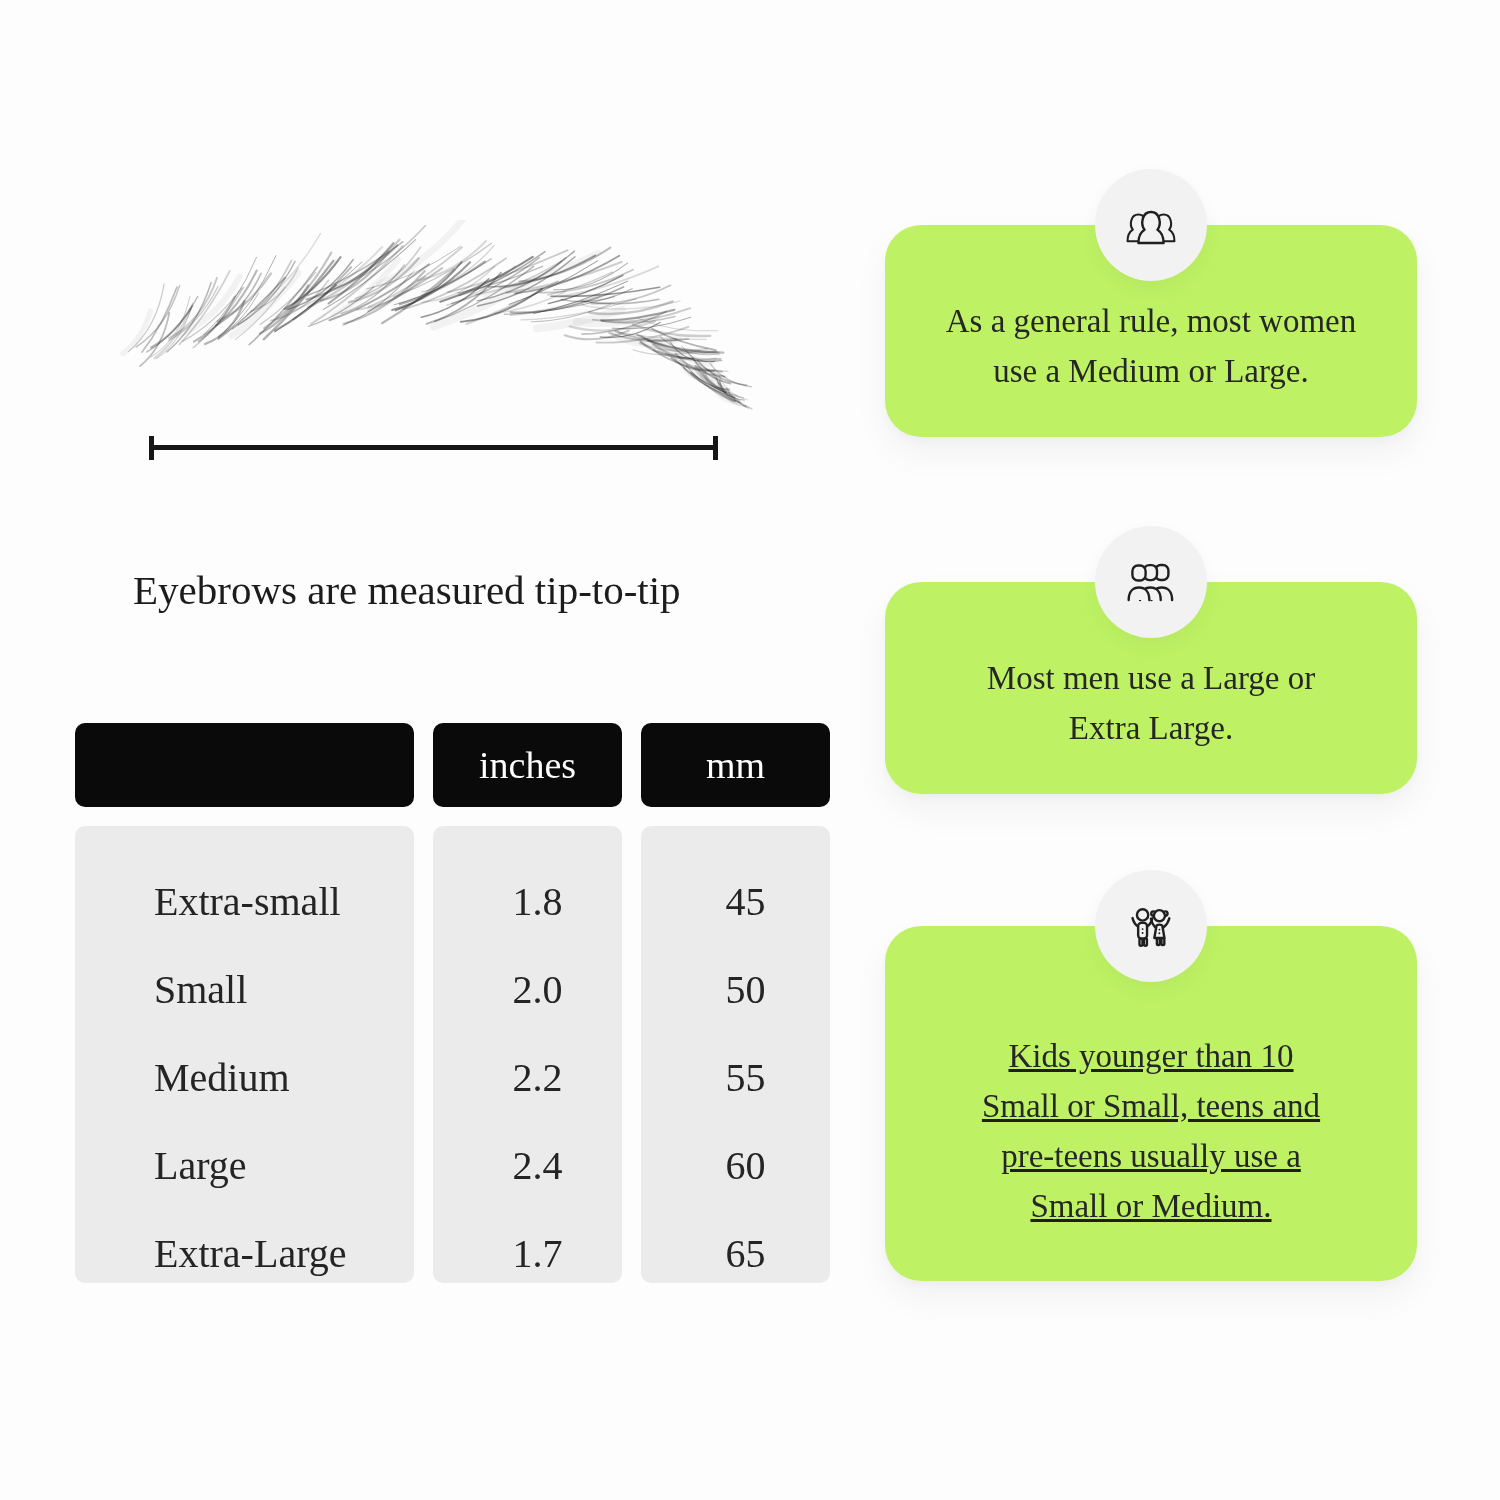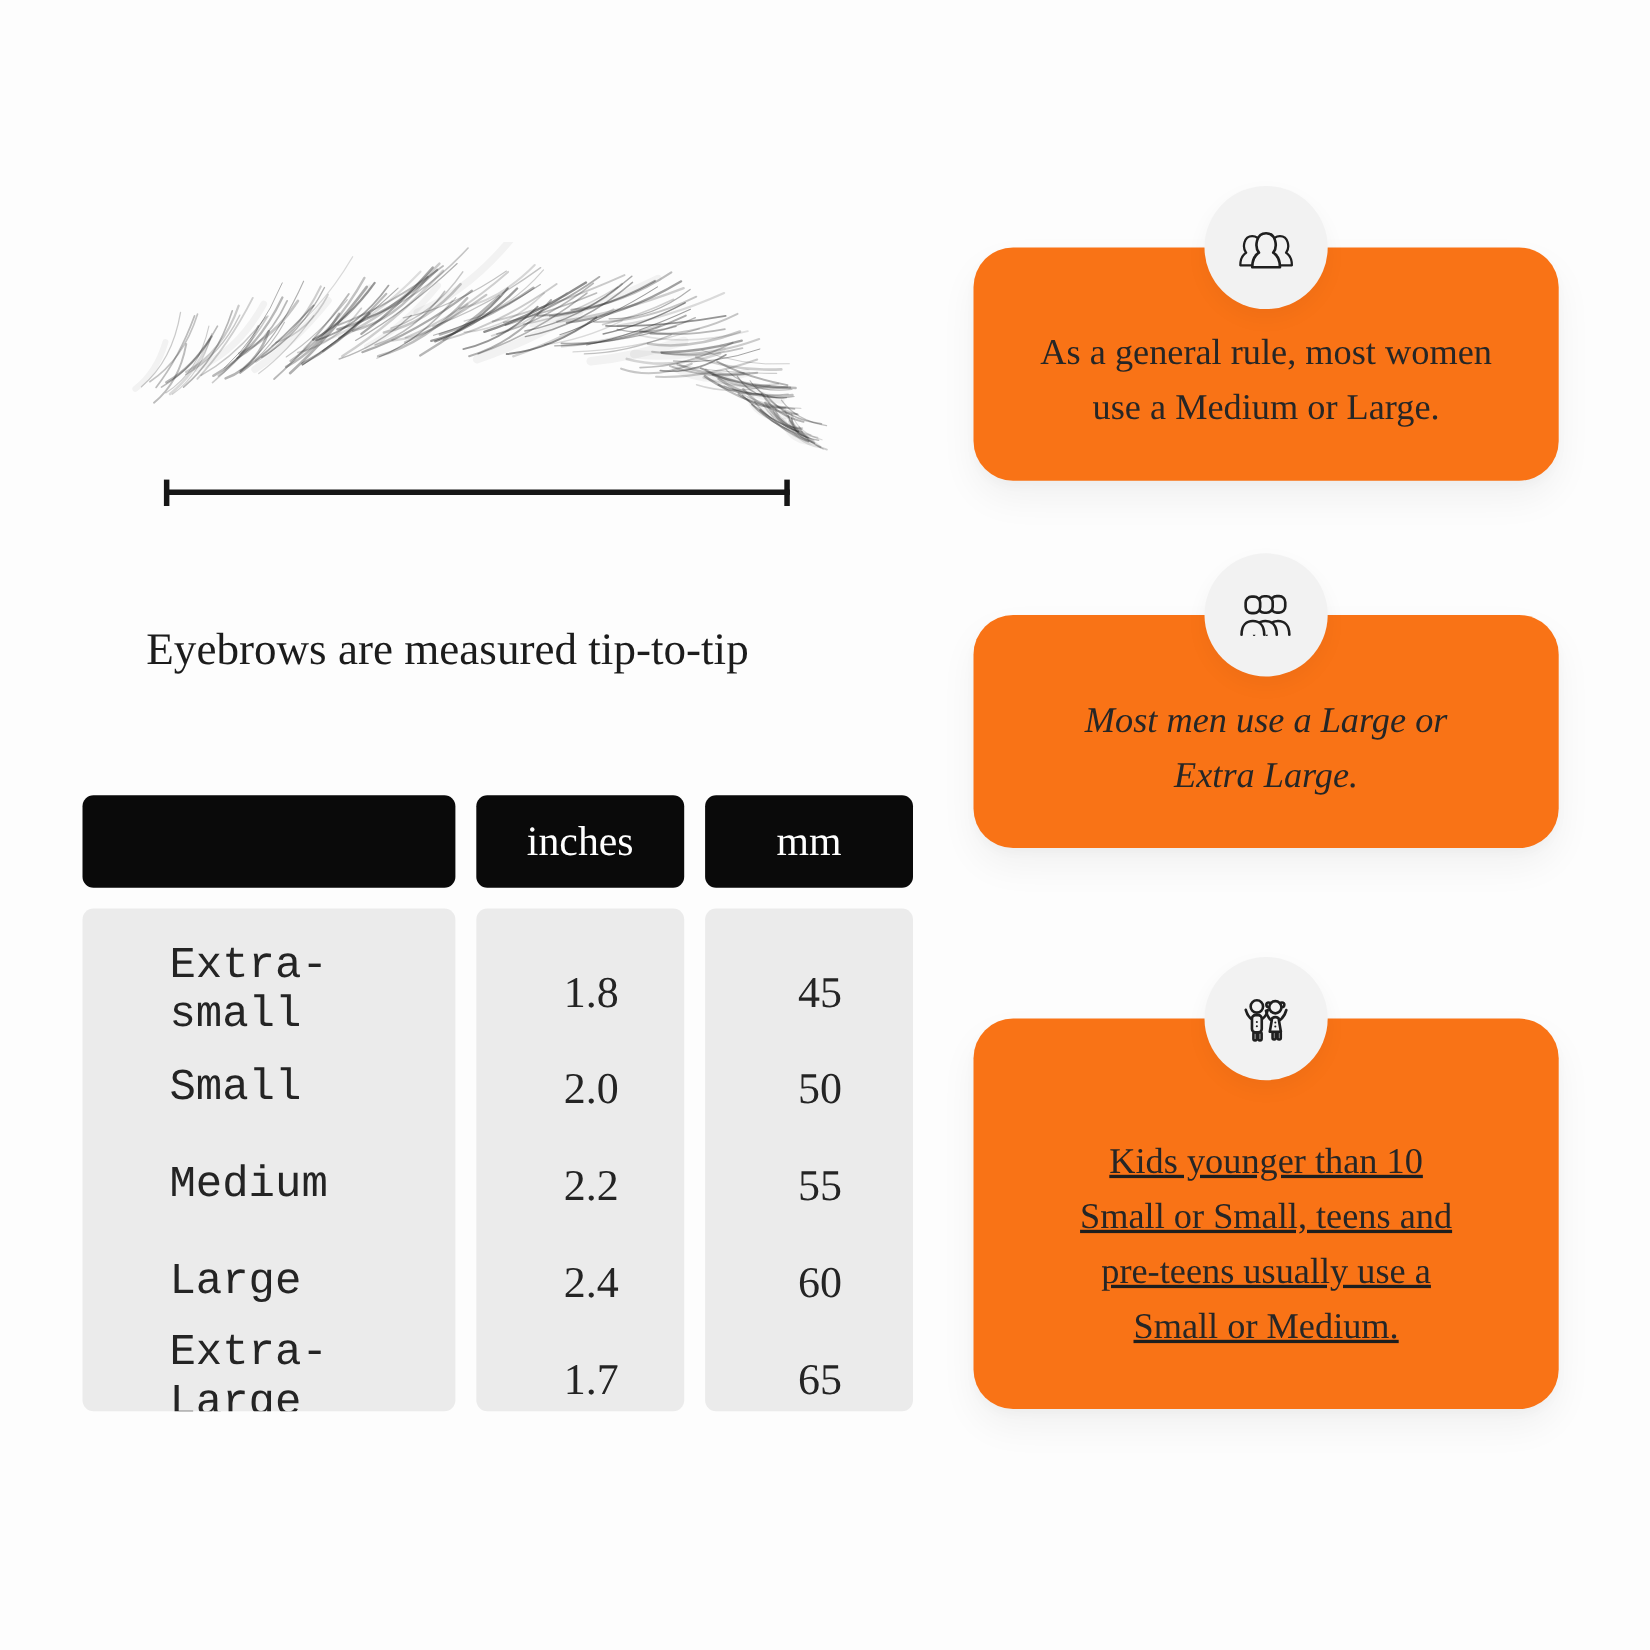--- a/index.html
+++ b/index.html
@@ -24,31 +24,31 @@
   }
   .th{
     background:#0a0a0a;border-radius:10px;color:#ffffff;
     display:flex;align-items:center;justify-content:center;font-size:38px;
   }
   .tcol{
     background:#ebebeb;border-radius:10px;box-sizing:border-box;
     padding-top:31px;font-size:40px;color:#242424;overflow:hidden;
   }
   .cell{height:88px;display:flex;align-items:center;padding-left:20px;}
-  .tcol-labels .cell{padding-left:79px;font-family:Liberation Mono, monospace;}
+  .tcol-labels .cell{padding-left:79px;}
   .tcol-nums .cell{justify-content:center;}
   
   .card{
-    position:absolute;left:885px;width:532px;background:#f97316;border-radius:36px;
+    position:absolute;left:885px;width:532px;background:#bef264;border-radius:36px;
     box-shadow:0 16px 34px rgba(0,0,0,0.05),0 4px 10px rgba(0,0,0,0.025);
     display:flex;flex-direction:column;align-items:center;justify-content:center;
     box-sizing:border-box;
   }
   .card-women{top:225px;height:212px;padding-top:30px;}
-  .card-men{top:559px;height:212px;padding-top:30px;font-style:italic;}
+  .card-men{top:582px;height:212px;padding-top:30px;}
   .card-kids{top:926px;height:355px;padding-top:55px;text-decoration:underline;}
   .badge{
     position:absolute;top:-56px;left:50%;margin-left:-56px;width:112px;height:112px;
     border-radius:50%;background:#f2f2f2;
     display:flex;align-items:center;justify-content:center;
     box-shadow:0 8px 20px rgba(0,0,0,0.045);
   }
   .card-text{font-size:33px;line-height:50px;text-align:center;color:#262626;}
   .card-text div{white-space:nowrap;}
   .icon-svg{display:block;}

